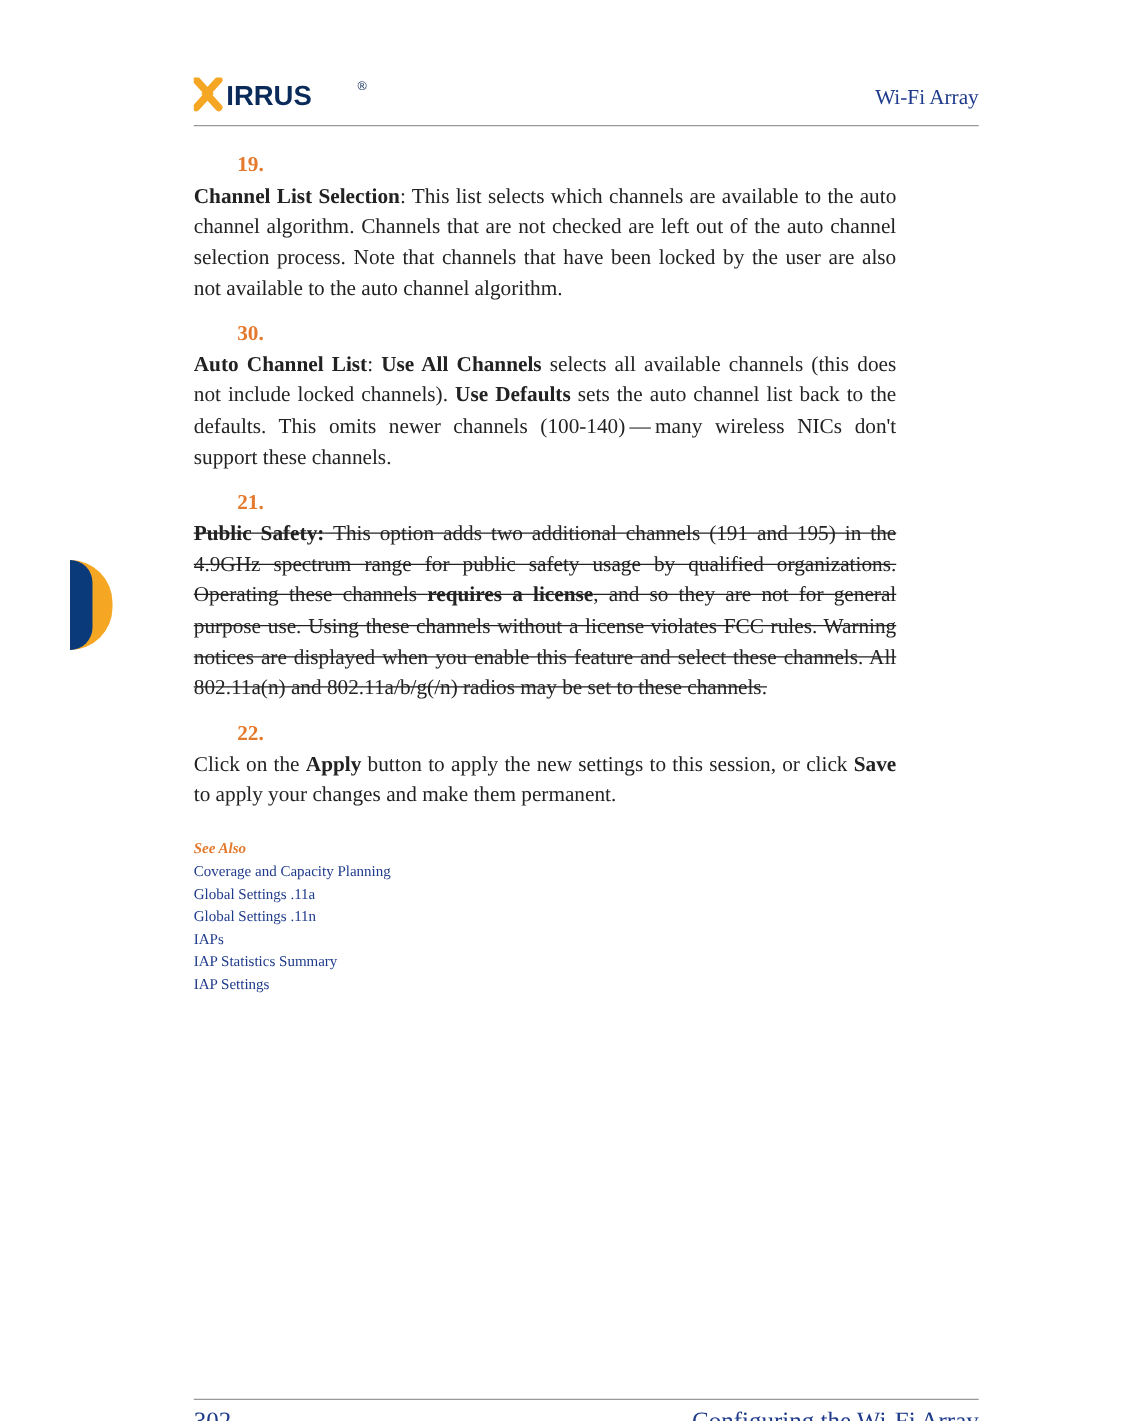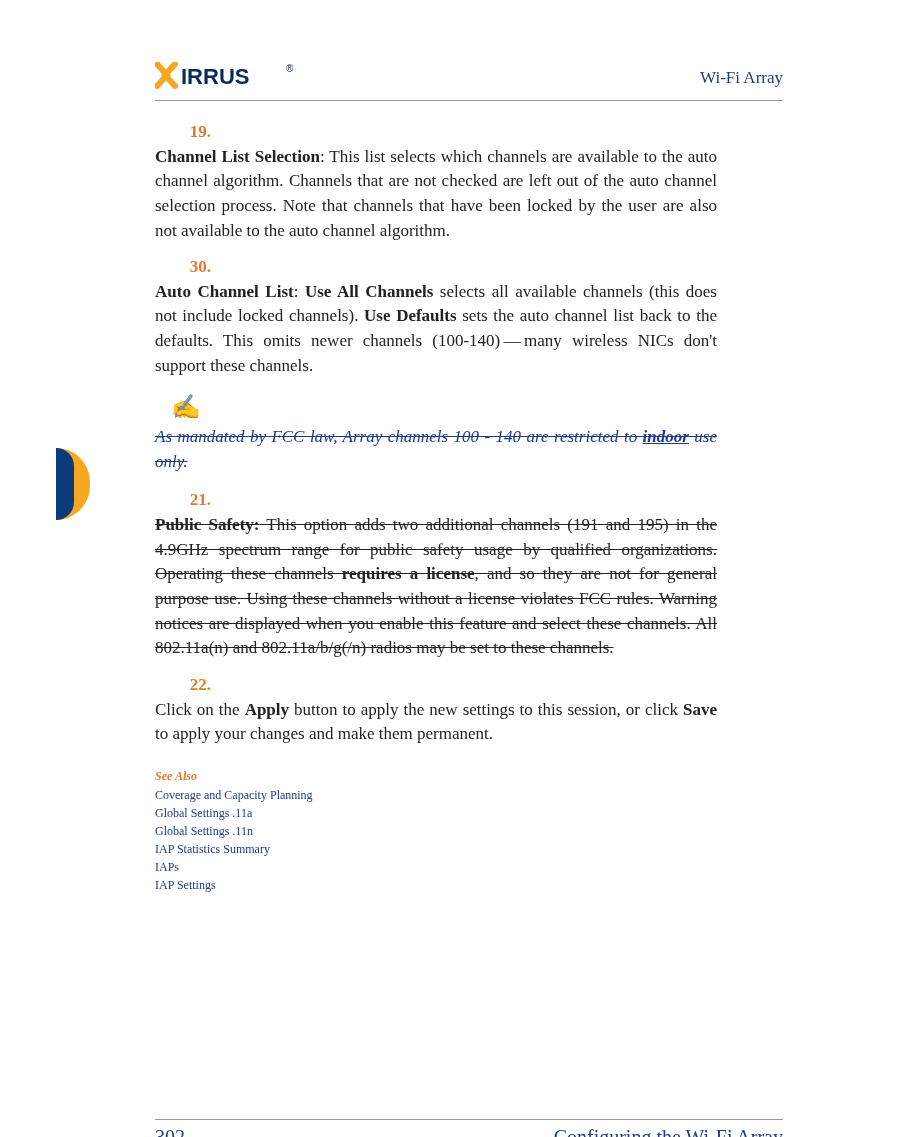--- a/index.html
+++ b/index.html
@@ -179,48 +179,42 @@
       </span>
     </div>
 
     <div class="list-item">
       <span class="num">30.</span>
       <span class="body">
         <span class="bold">Auto Channel List</span><span>: </span><span class="bold">Use All Channels</span><span> selects all available channels (this does not include locked channels). </span><span class="bold">Use Defaults</span><span> sets the auto channel list back to the defaults. This omits newer channels (100-140) — many wireless NICs don't support these channels.</span>
       </span>
     </div>
 
-    <div class="note">
-      <span class="note-icon">✍</span>
-      <span class="note-body">
-        <span class="strike">As mandated by FCC law, Array channels 100 - 140 are restricted to </span><span class="bold strike-u">indoor</span><span class="strike"> use only.</span>
-      </span>
-    </div>
 
     <div class="list-item">
       <span class="num">21.</span>
       <span class="body">
         <span class="bold strike">Public Safety:</span><span class="strike"> This option adds two additional channels (191 and 195) in the 4.9GHz spectrum range for public safety usage by qualified organizations. Operating these channels </span><span class="bold strike">requires a license</span><span class="strike">, and so they are not for general purpose use. Using these channels without a license violates FCC rules. Warning notices are displayed when you enable this feature and select these channels. All 802.11a(n) and 802.11a/b/g(/n) radios may be set to these channels.</span>
       </span>
     </div>
 
     <div class="list-item">
       <span class="num">22.</span>
       <span class="body">
         <span>Click on the </span><span class="bold">Apply</span><span> button to apply the new settings to this session, or click </span><span class="bold">Save</span><span> to apply your changes and make them permanent.</span>
       </span>
     </div>
 
     <div class="see-also">
       <div class="see-also-title">See Also</div>
       <div class="see-also-link">Coverage and Capacity Planning</div>
       <div class="see-also-link">Global Settings .11a</div>
       <div class="see-also-link">Global Settings .11n</div>
+      <div class="see-also-link">IAPs</div>
       <div class="see-also-link">IAP Statistics Summary</div>
-      <div class="see-also-link">IAPs</div>
       <div class="see-also-link">IAP Settings</div>
     </div>
 
   </div>
 
   <div class="footer">
     <span class="footer-left">302</span>
     <span class="footer-right">Configuring the Wi-Fi Array</span>
   </div>
 

